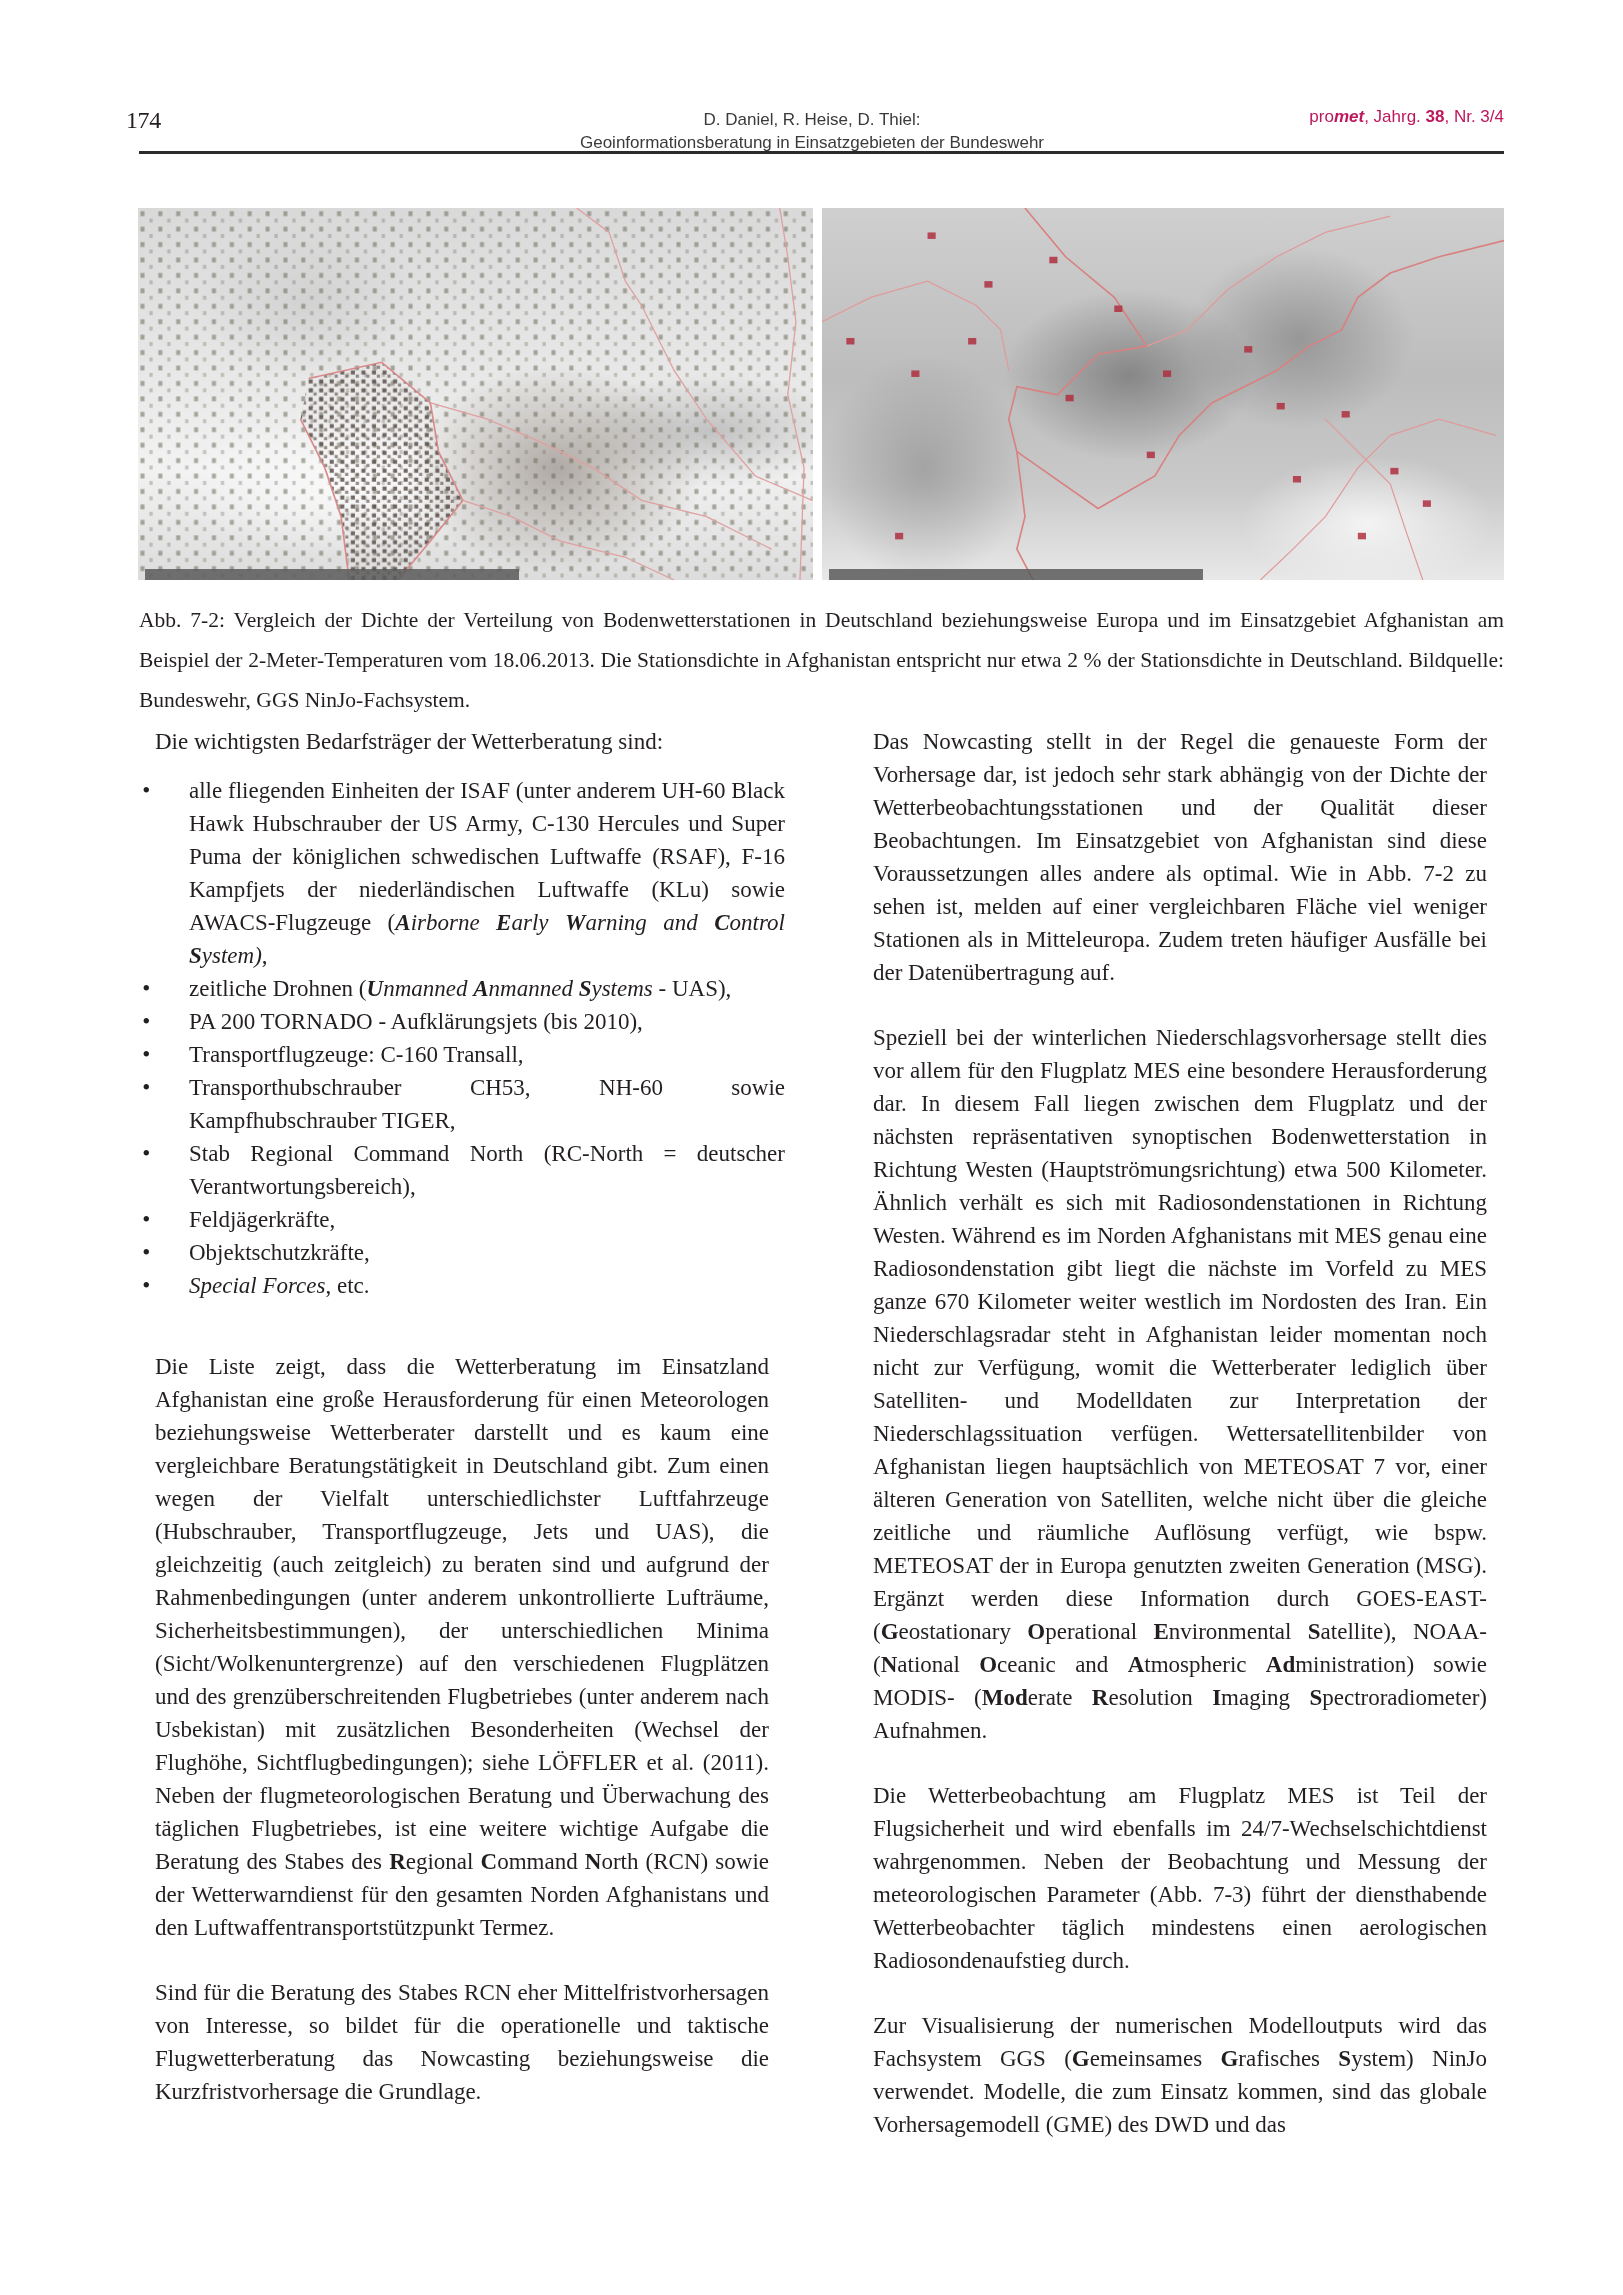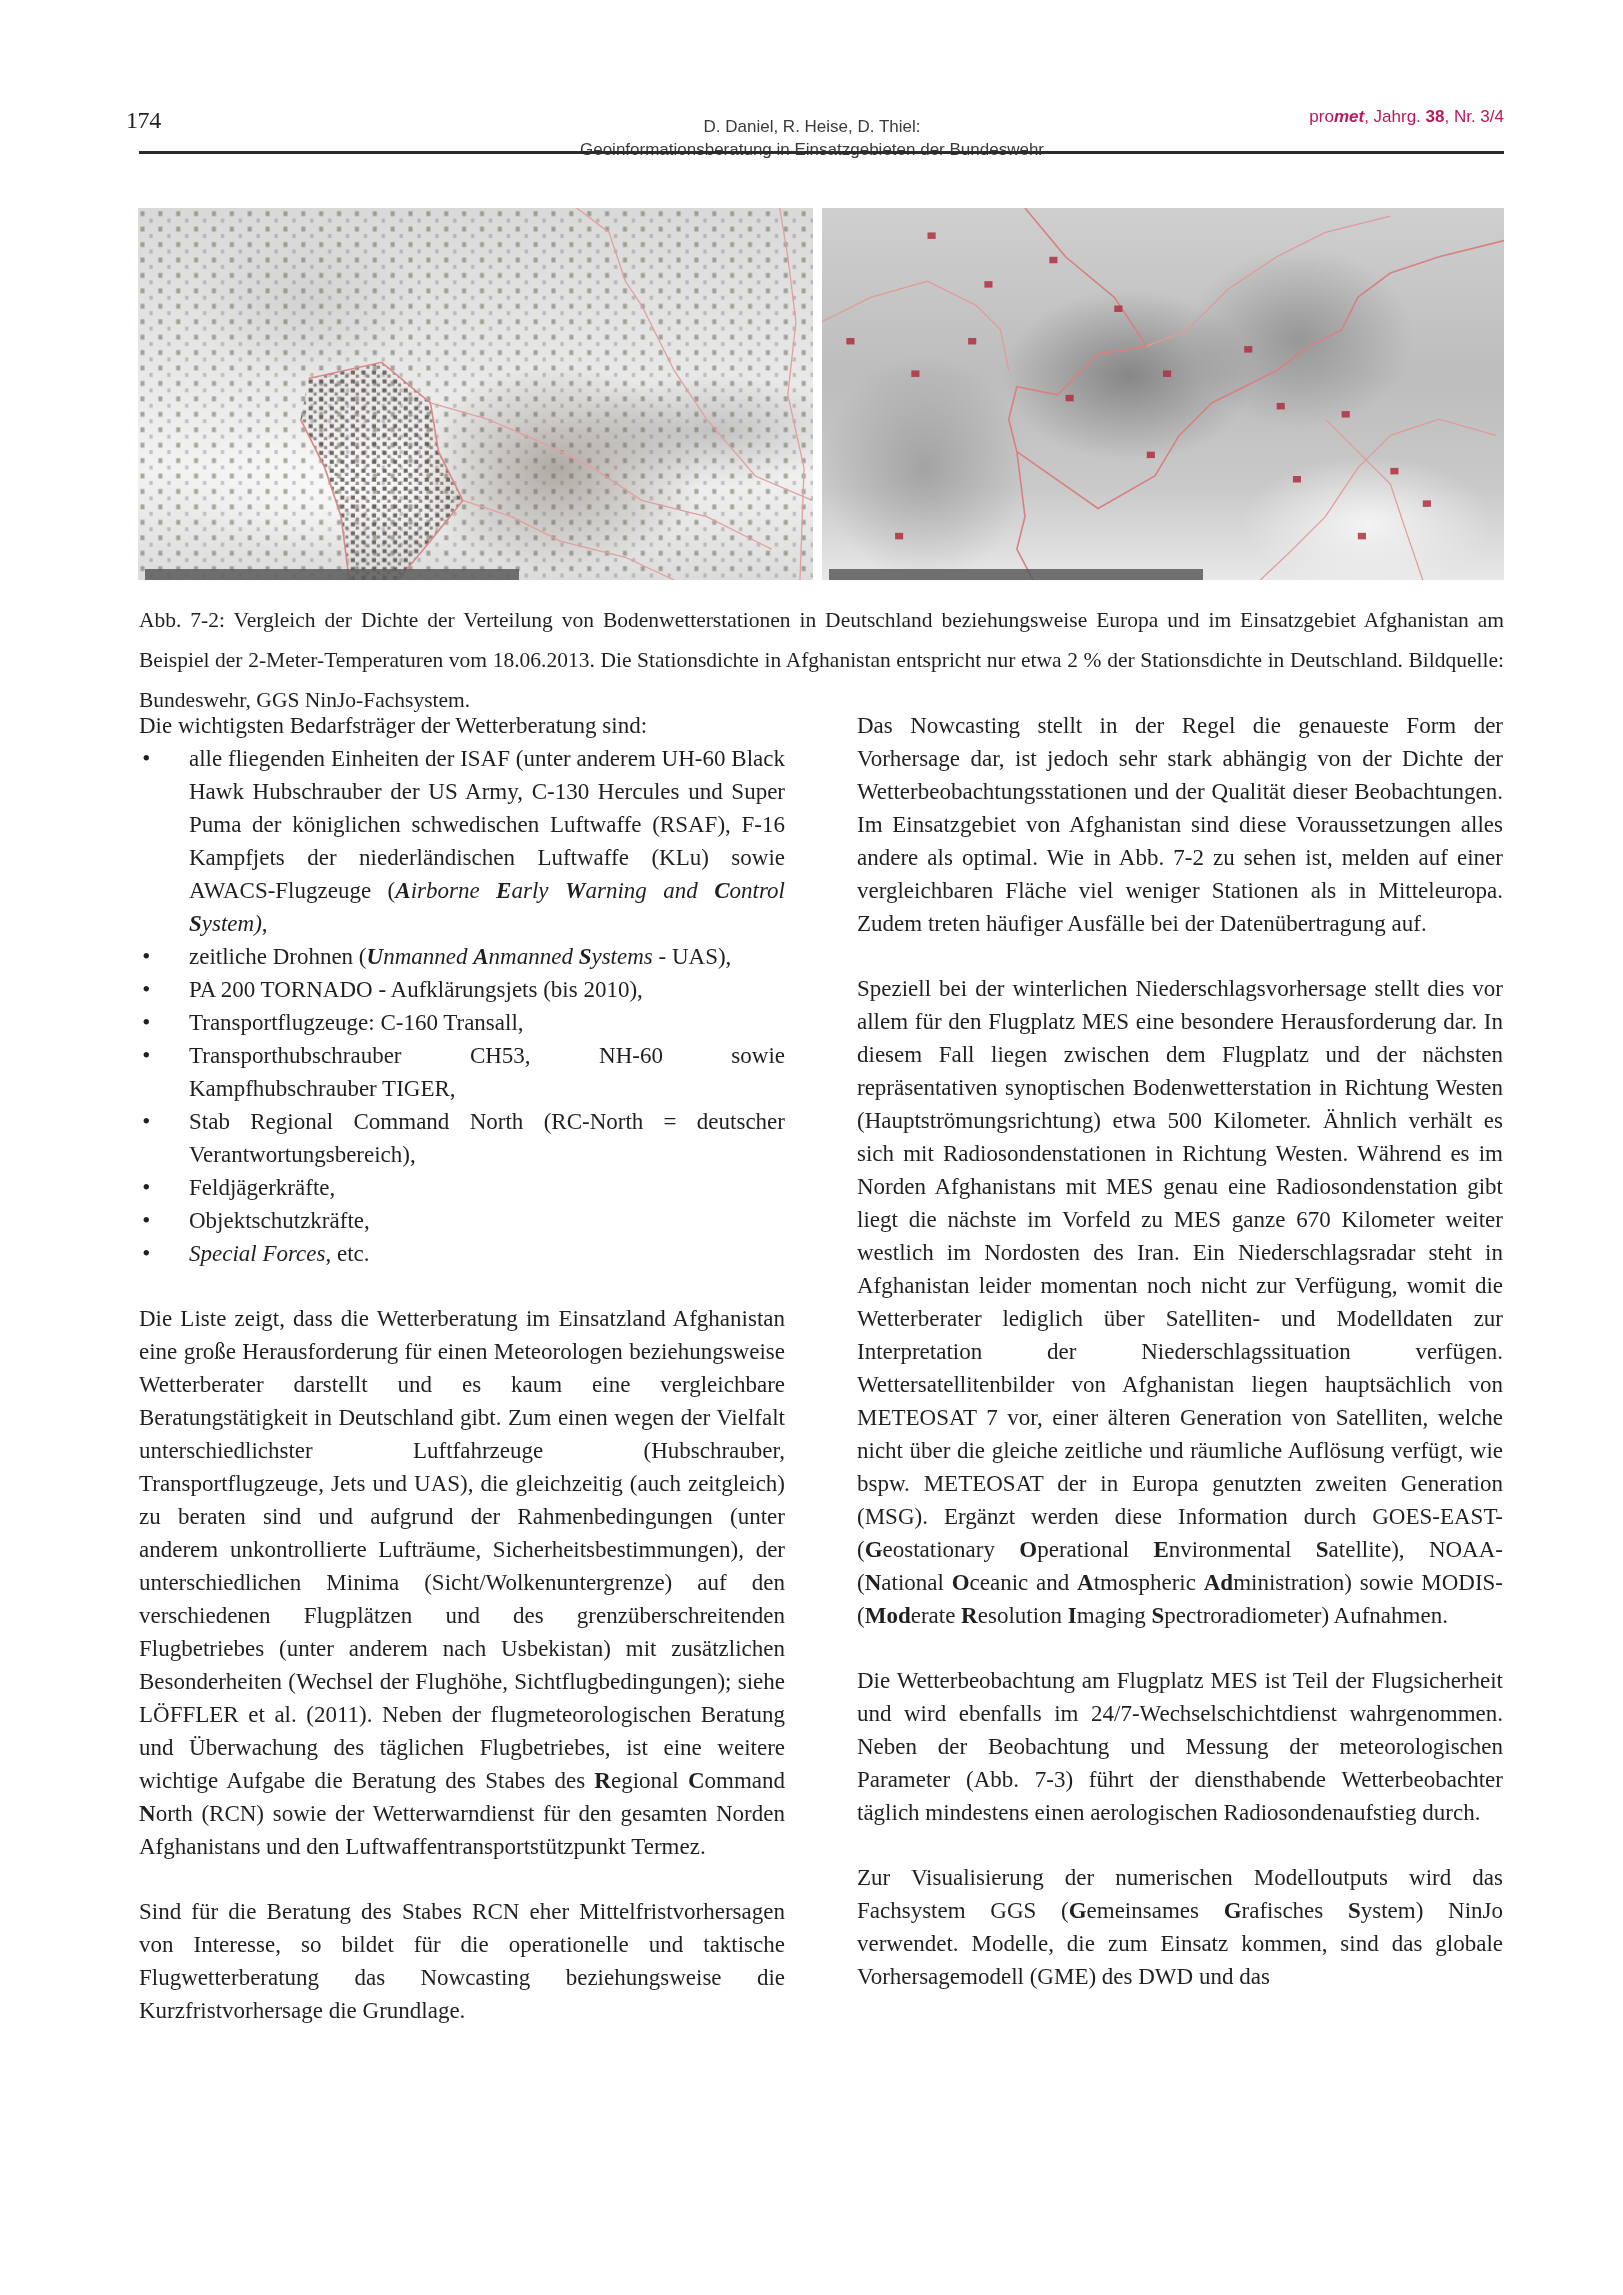--- a/index.html
+++ b/index.html
@@ -1,19 +1,19 @@
 <!DOCTYPE html>
 <html style="font-size:13px"><head>
 <meta charset="utf-8">
 <style>
   html, body { margin: 0; padding: 0; background: #ffffff; }
   body { width: 1624px; height: 2295px; position: relative; overflow: hidden; color: #231f20; }
 
   .page-number { position: absolute; left: 126px; top: 107px; font-family: "Liberation Serif", serif; font-size: 24px; letter-spacing: -0.4px; }
-  .running-title { position: absolute; left: 406px; width: 812px; top: 115px; text-align: center; font-family: "Liberation Sans", sans-serif; font-size: 17px; line-height: 23px; color: #3a3a3a; }
+  .running-title { position: absolute; left: 406px; width: 812px; top: 108px; text-align: center; font-family: "Liberation Sans", sans-serif; font-size: 17px; line-height: 23px; color: #3a3a3a; }
   .journal-ref { position: absolute; right: 120px; top: 107px; font-family: "Liberation Sans", sans-serif; font-size: 17px; color: #be185d; }
   .journal-ref .jm { font-weight: bold; font-style: italic; }
   .journal-ref .jb { font-weight: bold; }
   .header-rule { position: absolute; left: 139px; top: 151px; width: 1365px; height: 3.2px; background: #2b2b2b; }
 
   .figure { position: absolute; left: 138px; top: 208px; width: 1366px; height: 372px; }
   .map { position: absolute; top: 0; height: 372px; overflow: hidden; }
   .map-europe { left: 0; width: 675px;
     background:
       radial-gradient(ellipse 211px 146px at 62% 70%, rgba(120,110,100,0.55), rgba(0,0,0,0) 70%),
@@ -31,21 +31,21 @@
       linear-gradient(180deg, #cfcfcf 0%, #bdbdbd 45%, #c9c9c9 75%, #e8e8e8 100%);
   }
   .map svg { position: absolute; left: 0; top: 0; }
   .map-statusbar { position: absolute; left: 6.5px; bottom: 0; height: 10.6px; width: 374px; background: #5b5b5b; opacity: 0.85; }
 
   .caption { position: absolute; left: 139px; top: 600px; width: 1365px; font-family: "Liberation Serif", serif; font-size: 21.5px; line-height: 40px; text-align: justify; }
 
   .col { position: absolute; font-family: "Liberation Serif", serif; font-size: 23px; line-height: 33px; text-align: justify; }
   .col-left { left: 139px; top: 709px; width: 646px; }
   .col-right { left: 857px; top: 709px; width: 646px; }
-  .col p { margin: 0; }
+  .col p { margin: 16px; }
   .col p + p { margin-top: 32px; }
   .col .lead { text-align: left; }
   ul.bullets { list-style: none; margin: 0; padding: 0; }
   ul.bullets li { position: relative; padding-left: 50px; }
   ul.bullets li .bullet { position: absolute; left: 3.2px; top: 0; }
   .gap { height: 32px; }
   b { font-weight: bold; }
   i { font-style: italic; }
 </style>
 </head>

